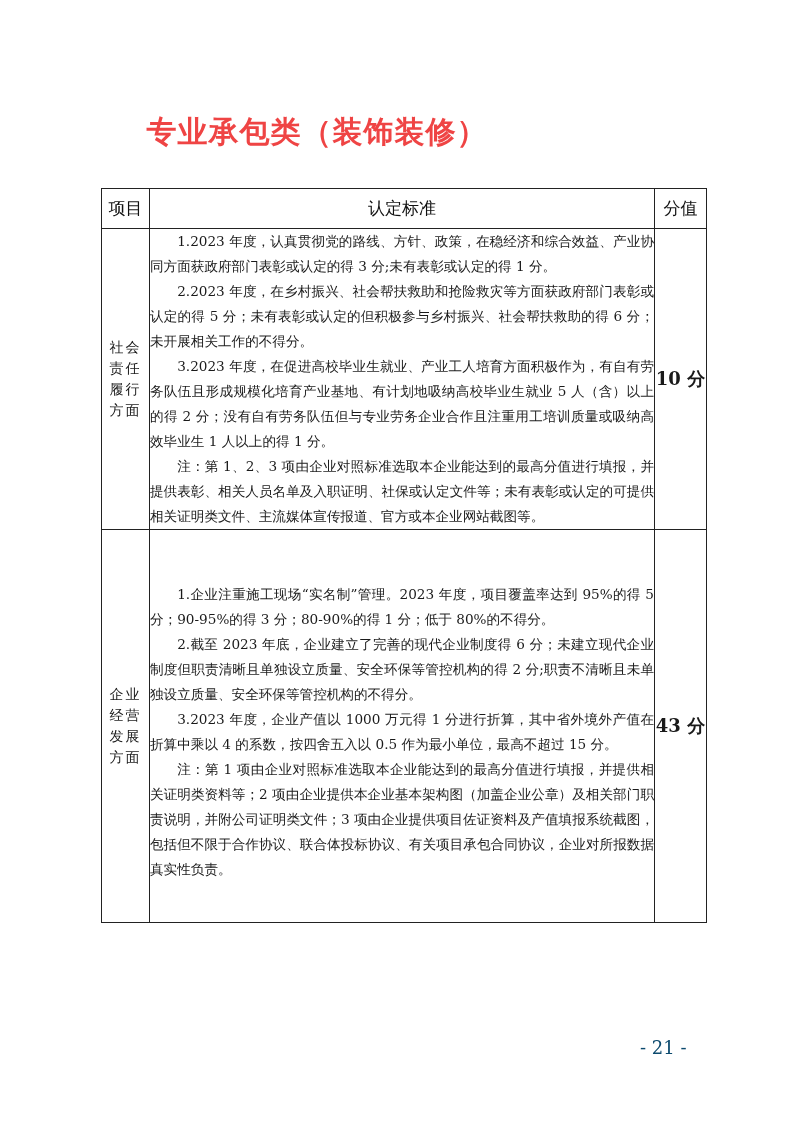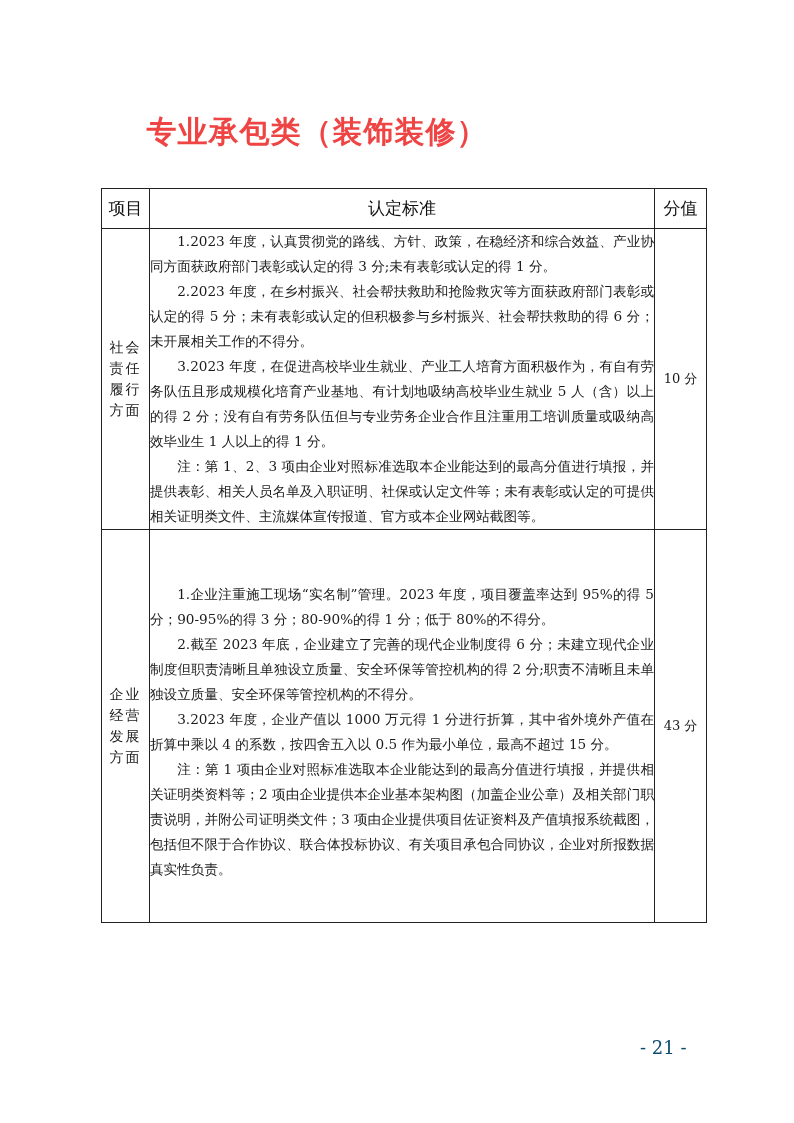--- a/index.html
+++ b/index.html
@@ -8,21 +8,21 @@
   .title { position: absolute; top: 112px; left: 0; width: 634px; text-align: center;
            font-size: 30px; font-weight: bold; letter-spacing: 1px; color: #ef4444; }
   table.criteria { position: absolute; left: 101px; top: 188px; width: 605px;
                    border-collapse: collapse; table-layout: fixed; }
   table.criteria td, table.criteria th { border: 1.3px solid #222; padding: 0; vertical-align: middle; }
   col.c1 { width: 48px; } col.c2 { width: 505px; } col.c3 { width: 52px; }
   thead th { height: 39px; font-family: "DejaVu Sans", "Liberation Sans", sans-serif;
              font-weight: normal; font-size: 17px; text-align: center; color: #111; }
   td.item { text-align: center; font-size: 14px; line-height: 21px; letter-spacing: 2px; margin-left: 20px; }
   td.item span { display: block; }
-  td.score { text-align: center; font-size: 13px; }
+  td.score { text-align: center; font-size: 18px; font-weight: bold; }
   td.std { font-size: 13.6px; line-height: 25px; text-align: justify; padding: 2px 2px 2px 3px; }
   td.std p { margin: 0; text-indent: 2em; }
   tr.row1 td { height: 279px; }
   tr.row2 td { height: 380px; }
   td.std.row2 { padding-top: 12px; }
   .page-num { position: absolute; top: 1037px; left: 640px; font-size: 18px; color: #0c4a6e; }
 </style>
 </head>
 <body>
 

